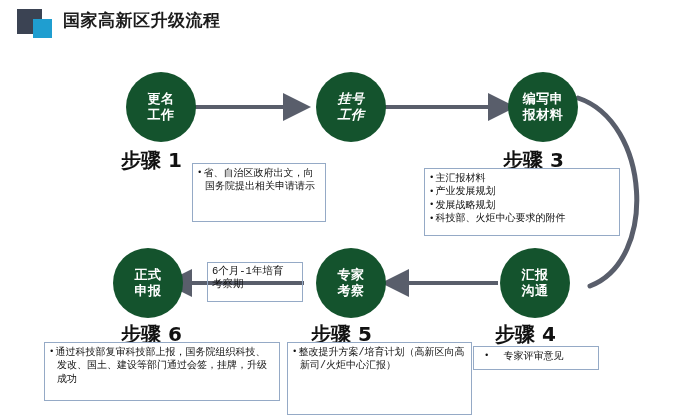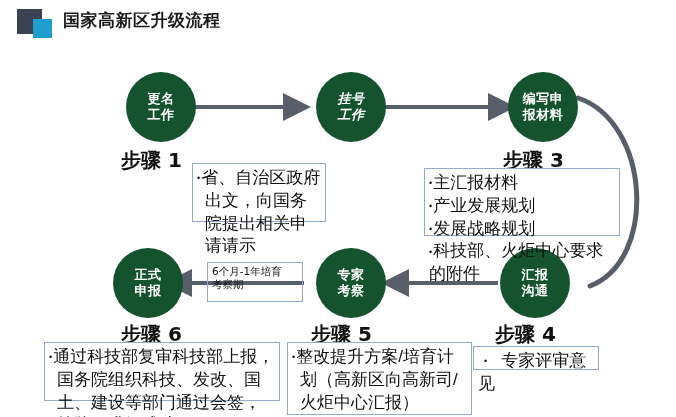--- a/index.html
+++ b/index.html
@@ -86,22 +86,22 @@
     white-space: nowrap;
     text-align: left;
   }
 
   
   .note {
     position: absolute;
     border: 1px solid #95aac6;
     background: #ffffff;
     box-sizing: border-box;
-    font-family: Liberation Sans, sans-serif;
-    font-size: 17px;
+    font-family: Liberation Mono, monospace;
+    font-size: 10px;
     line-height: 1.34;
     color: #111111;
     padding: 3px 4px 19px 4px;
   }
   .note ul {
     margin: 0;
     padding: 0;
     list-style: none;
   }
   .note li {
@@ -129,21 +129,21 @@
     position: absolute;
     border: 1px solid #95aac6;
     background: transparent;
     box-sizing: border-box;
     font-family: "DejaVu Sans", "Liberation Sans", sans-serif;
     font-size: 10.5px;
     line-height: 1.2;
     color: #111111;
     padding: 2px 4px;
   }
-  #arrow-label span { display: block; white-space: nowrap; }
+  #arrow-label span { display: block; white-space: nowrap; font-family: Liberation Mono, monospace; }
 </style>
 </head>
 <body>
 
 <div id="header">
   <div class="logo-square-dark"></div>
   <div class="logo-square-blue"></div>
   <div id="header-title">国家高新区升级流程</div>
 </div>
 

